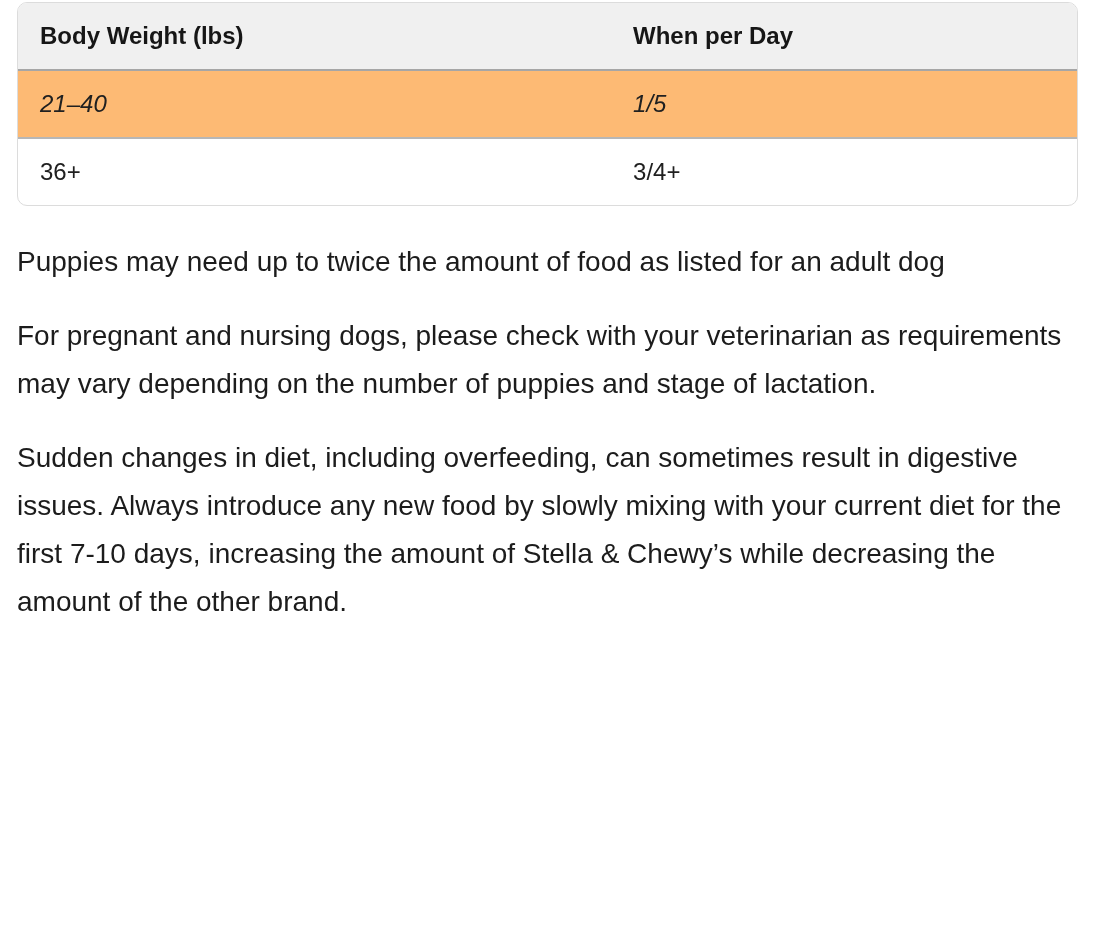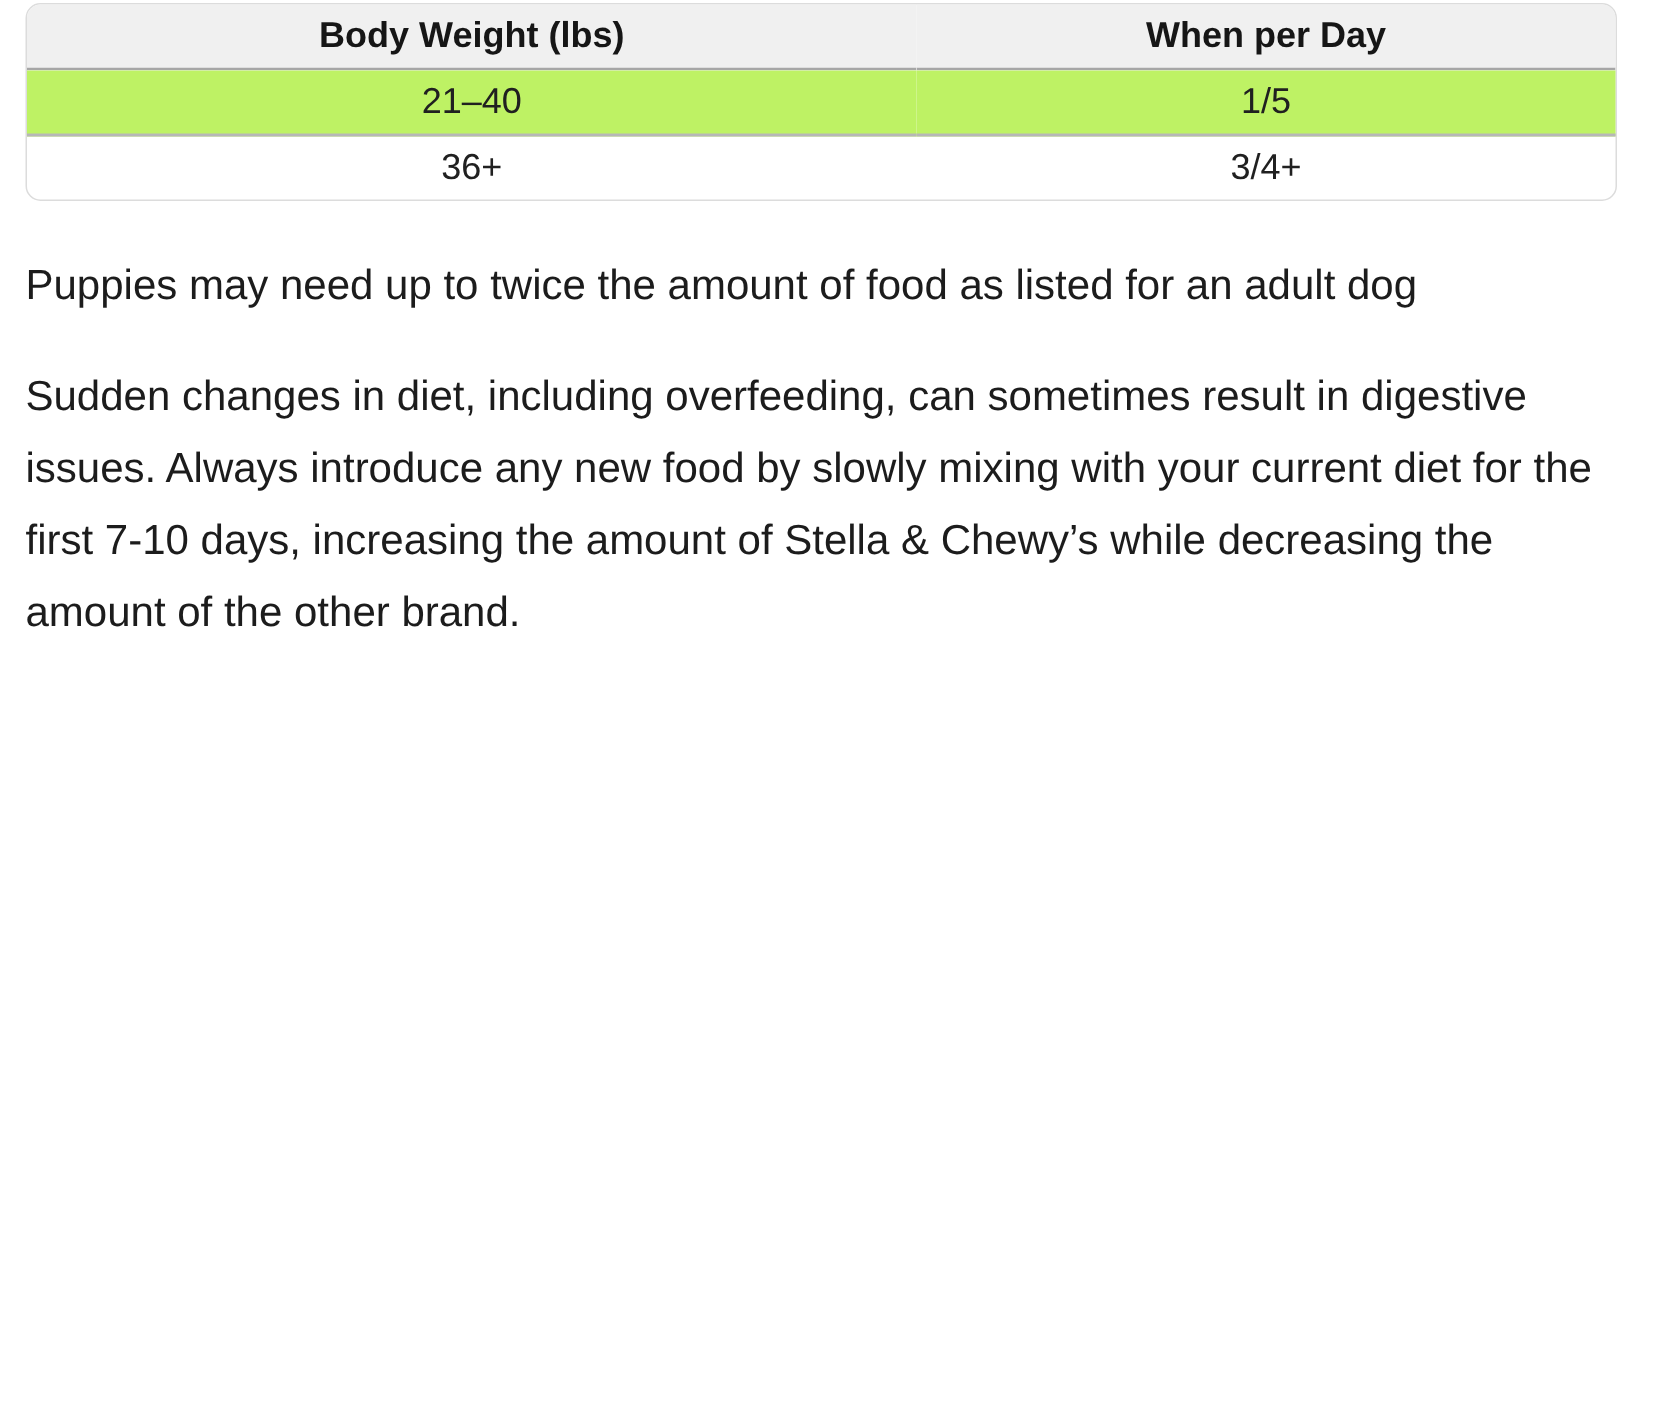--- a/index.html
+++ b/index.html
@@ -31,38 +31,39 @@
     border-collapse: separate;
     border-spacing: 0;
     border: 1px solid #dcdcdc;
     border-radius: 10px;
     font-size: 24px;
     color: #202020;
     margin: 0 0 32px 0;
   }
   table.feeding-table th,
   table.feeding-table td {
-    text-align: center;
-    padding: 7px 22px;
+    text-align: left;
+    padding: 19px 22px;
     font-weight: 400;
     margin-left: 19px;
   }
   table.feeding-table thead th {
     background: #f0f0f0;
     font-weight: 700;
     border-bottom: 2px solid #a6a6a6;
     color: #161616;
   }
   table.feeding-table thead th:first-child { border-top-left-radius: 9px; width: 56%; }
   table.feeding-table thead th:last-child  { border-top-right-radius: 9px; }
   table.feeding-table tbody tr:not(:last-child) td {
     border-bottom: 2px solid #b7b7b7;
   }
   table.feeding-table tbody tr.alt td {
-    background: #bef264;
+    background: #fdba74;
+    font-style: italic;
   }
   table.feeding-table tbody tr:last-child td:first-child { border-bottom-left-radius: 9px; }
   table.feeding-table tbody tr:last-child td:last-child  { border-bottom-right-radius: 9px; }
   p.body-text {
     font-size: 28px;
     line-height: 48px;
     font-weight: 400;
     color: #1c1c1c;
     margin: 0 0 26px 0;
     max-width: 1061px;
@@ -88,17 +89,18 @@
       </tr>
       <tr>
         <td>36+</td>
         <td>3/4+</td>
       </tr>
     </tbody>
   </table>
 
   <p class="body-text">Puppies may need up to twice the amount of food as listed for an adult dog</p>
 
+  <p class="body-text">For pregnant and nursing dogs, please check with your veterinarian as requirements may vary depending on the number of puppies and stage of lactation.</p>
 
 
   <p class="body-text">Sudden changes in diet, including overfeeding, can sometimes result in digestive issues. Always introduce any new food by slowly mixing with your current diet for the first 7-10 days, increasing the amount of Stella &amp; Chewy’s while decreasing the amount of the other brand.</p>
 
 </div>
 
 </body></html>

